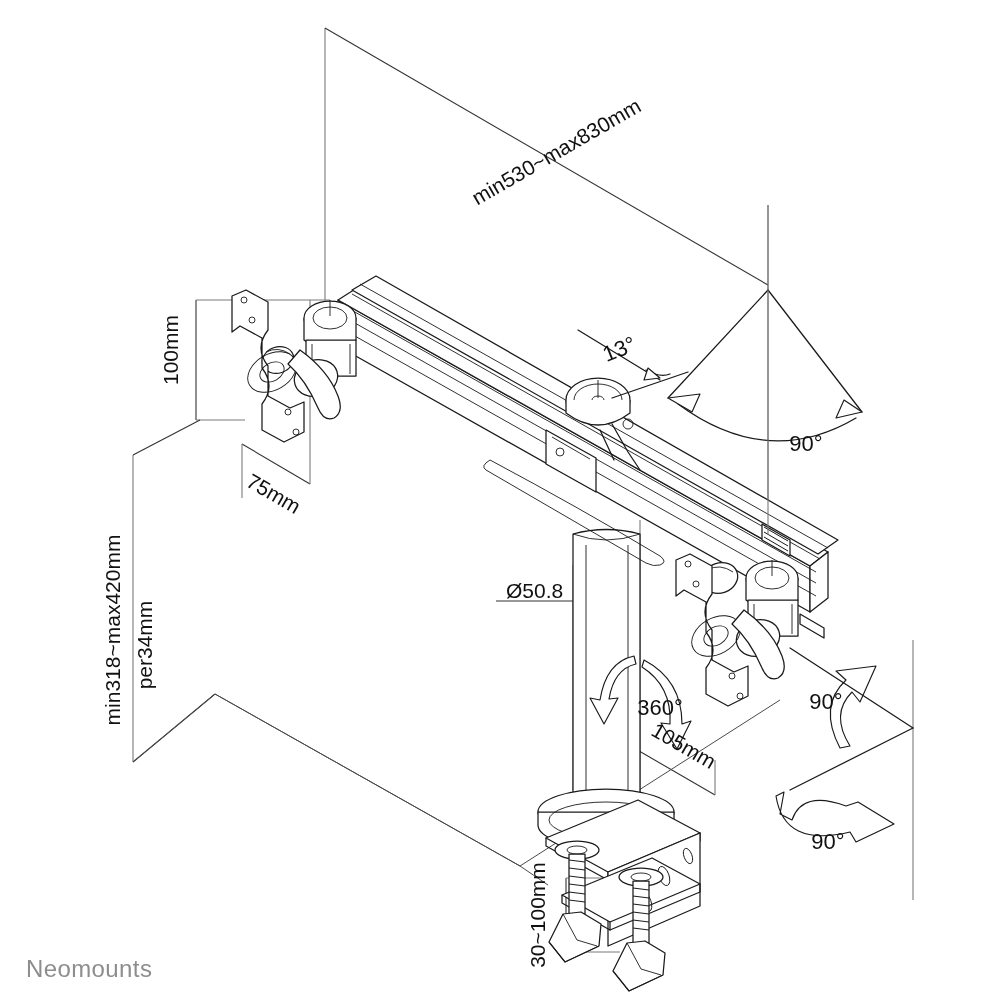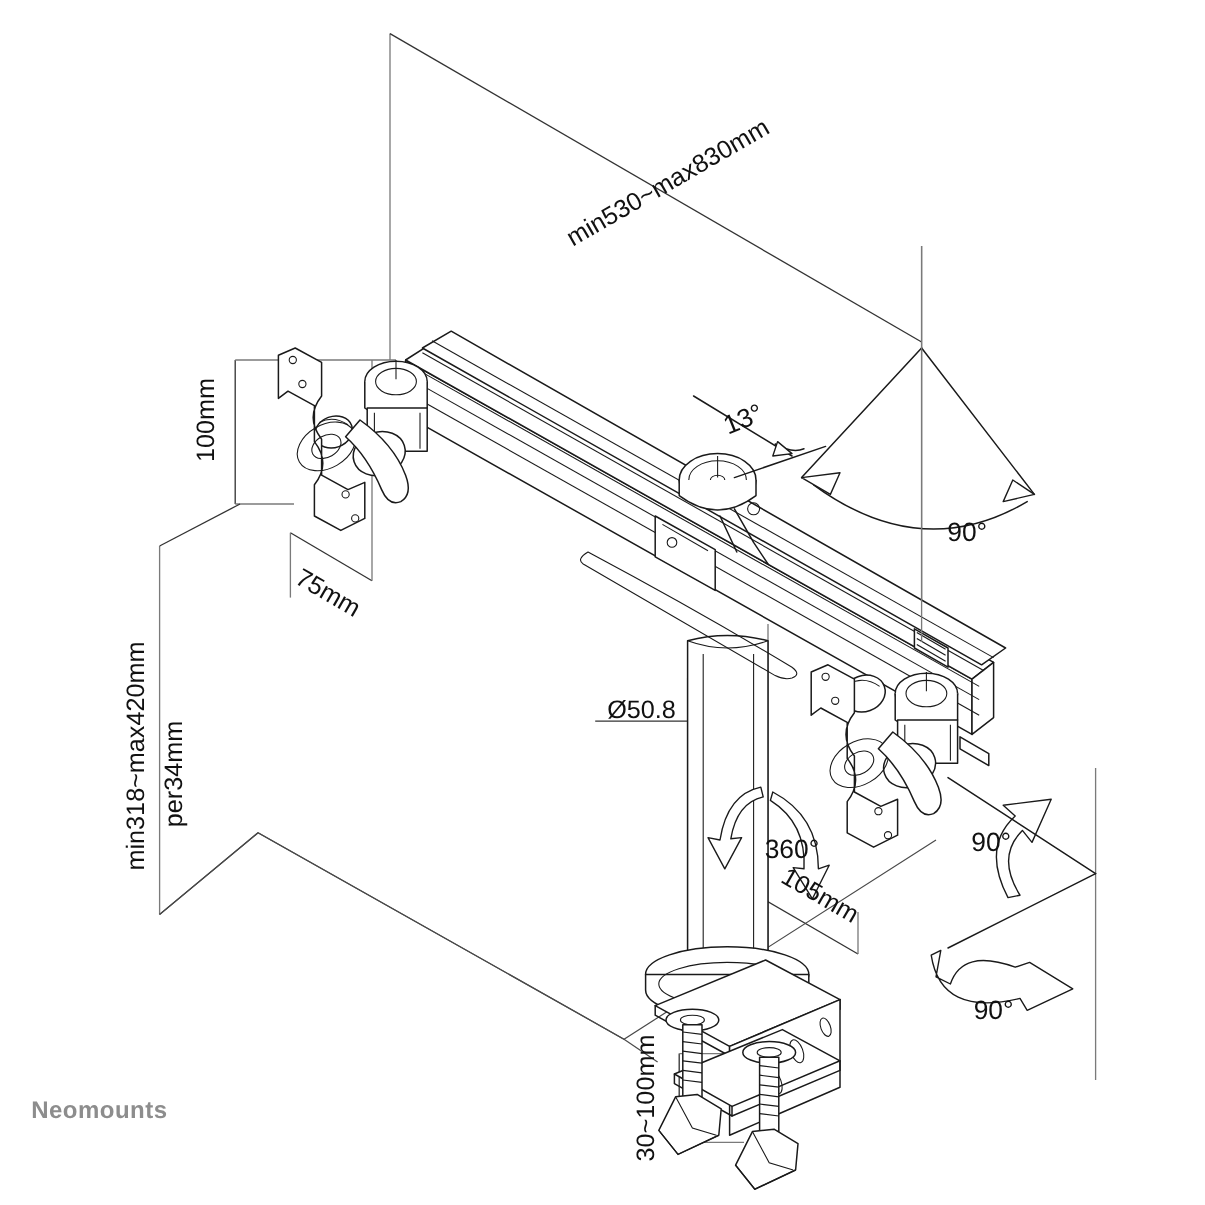--- a/index.html
+++ b/index.html
@@ -1,22 +1,22 @@
 <!DOCTYPE html>
 <html><head>
 <meta charset="utf-8">
 <style>
   html,body{margin:0;padding:0;background:#ffffff;}
   body{width:1004px;height:1004px;font-family:"Liberation Sans",sans-serif;overflow:hidden;}
   #stage{position:relative;width:1004px;height:1004px;background:#fff;}
   svg#drawing{position:absolute;left:0;top:0;width:1004px;height:1004px;}
   .brand{
-    position:absolute;left:26px;top:915px;
+    position:absolute;left:26px;top:955px;
     font-family:"Liberation Sans",sans-serif;
-    font-size:20px;letter-spacing:.4px;color:#8d8d8d;font-weight:700;
+    font-size:24px;letter-spacing:.4px;color:#8d8d8d;font-weight:400;
   }
   text{font-family:"Liberation Sans",sans-serif;fill:#111;}
   .dimtext{font-size:21px;}
   .angtext{font-size:22px;}
 </style>
 </head>
 <body>
 
 <div id="stage">
 

